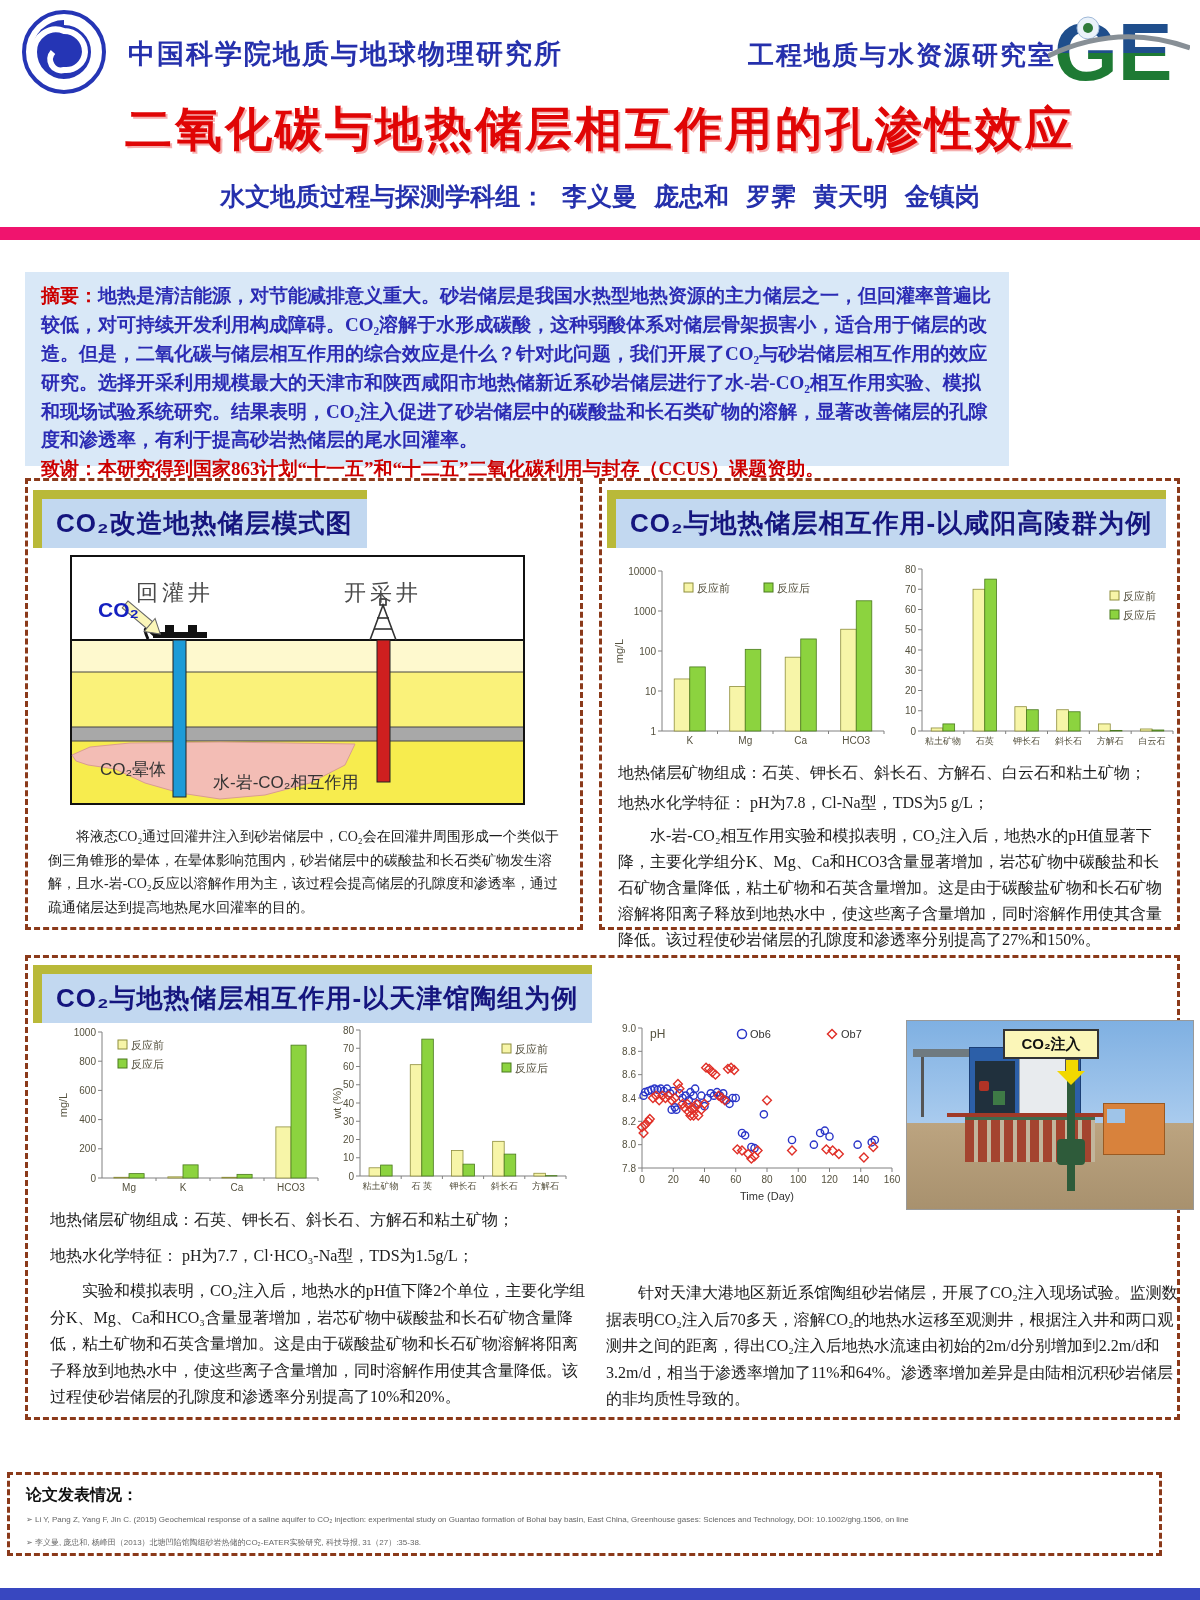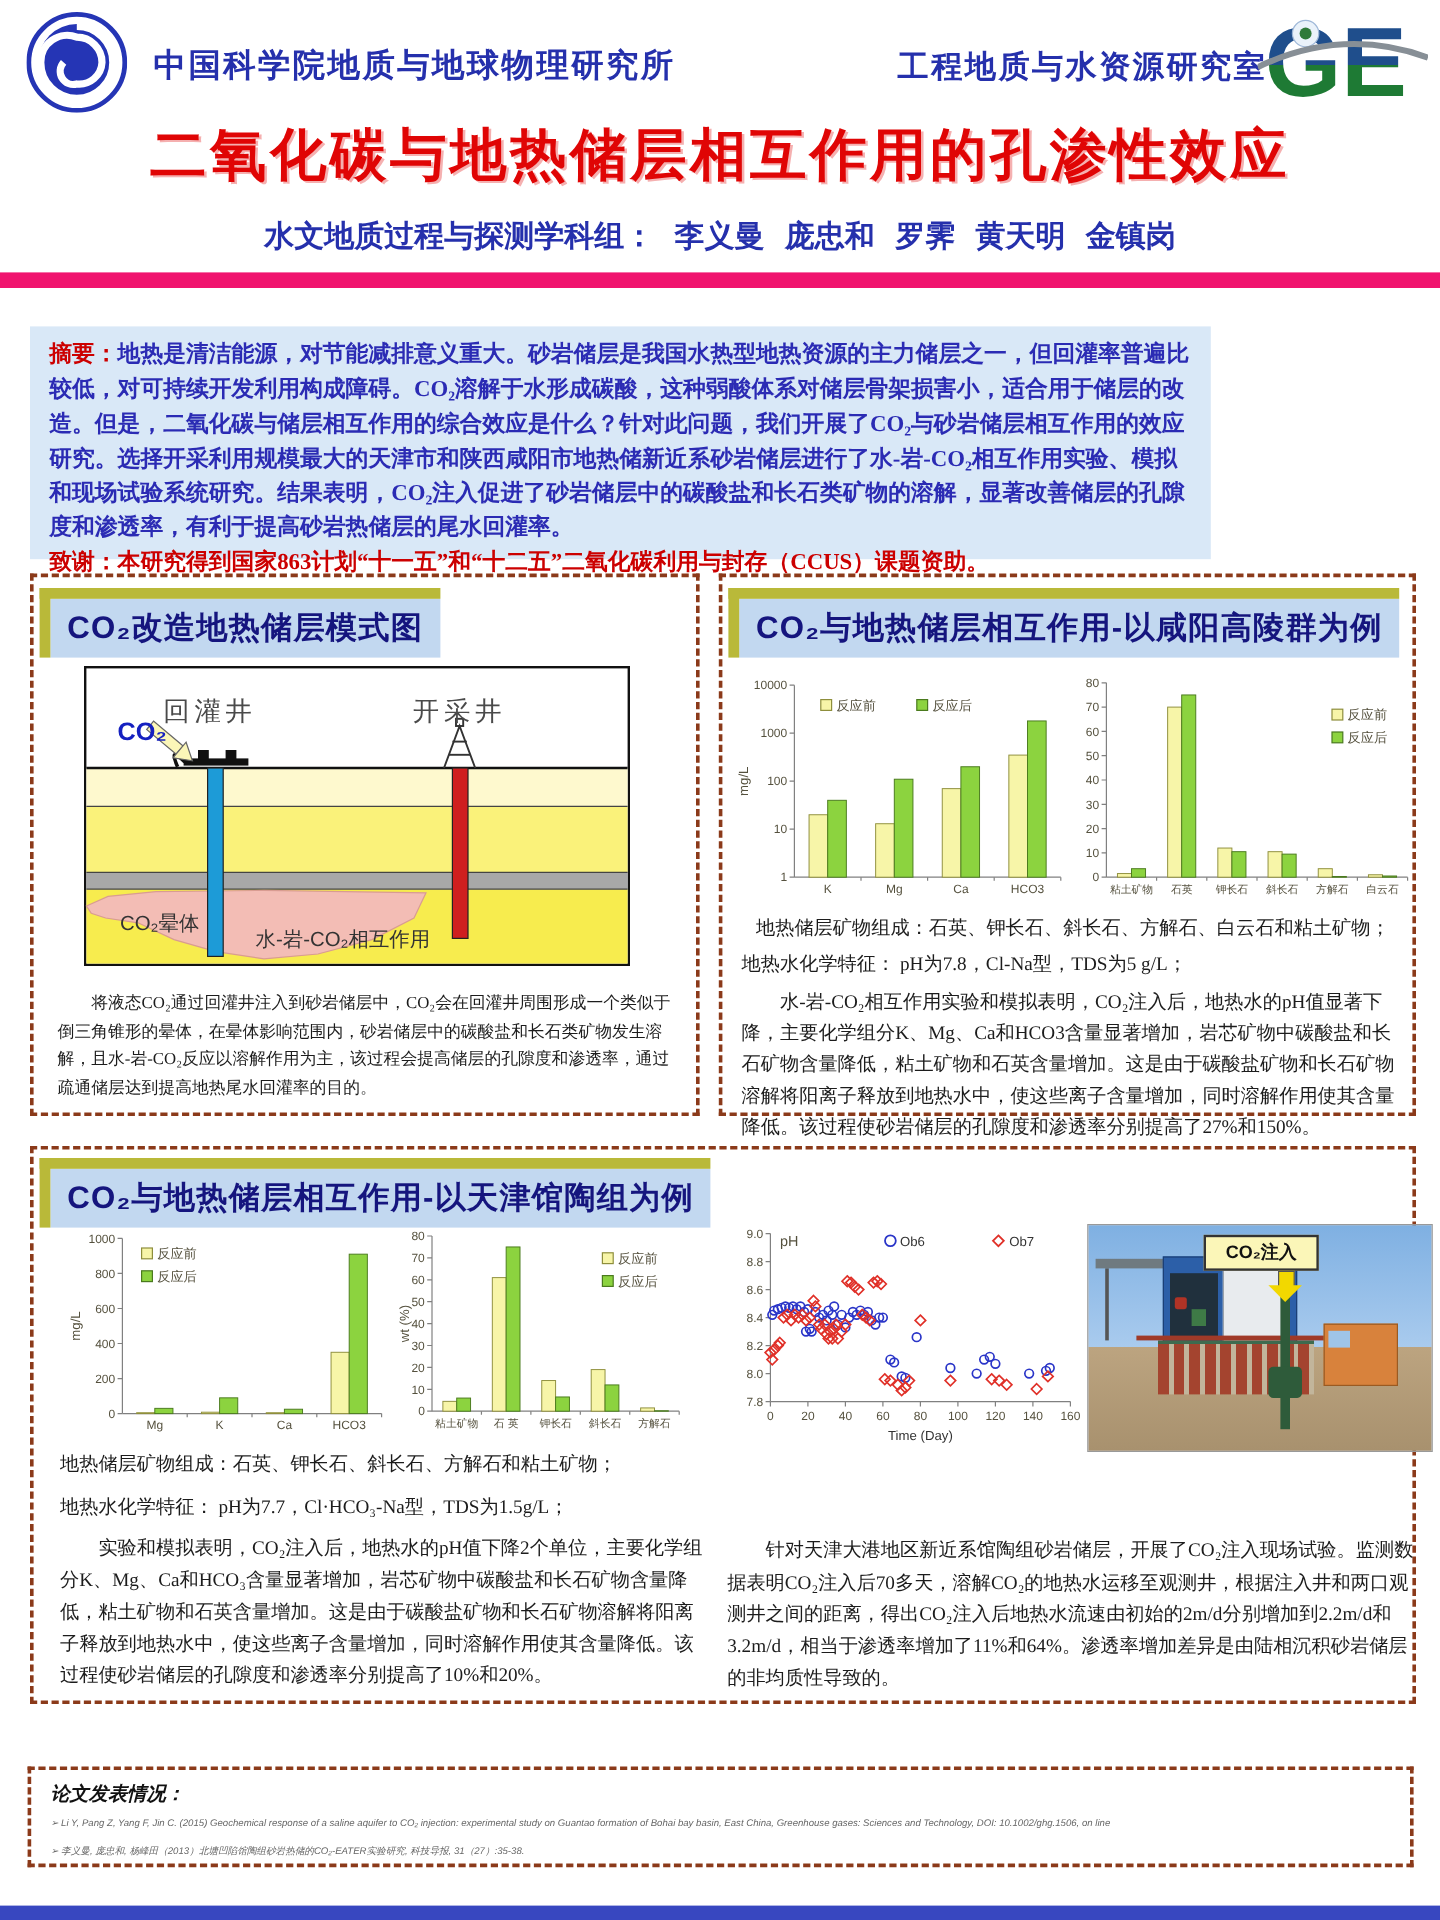--- a/index.html
+++ b/index.html
@@ -196,21 +196,21 @@
           <rect x="216.25" y="173.3925" width="11.713333333333335" height="0.6074999999999875" fill="#8CD33F" stroke="#4A7A1E" stroke-width="0.8"></rect>
           <line x1="279" y1="174" x2="279" y2="177" stroke="#808080"></line>
           <text x="258.08333333333337" y="187" text-anchor="middle" font-size="9" fill="#55513e">白云石</text>
           <rect x="246.37000000000003" y="171.975" width="11.713333333333335" height="2.0250000000000057" fill="#F7F5A8" stroke="#8E8E3C" stroke-width="0.8"></rect>
           <rect x="258.08333333333337" y="172.9875" width="11.713333333333335" height="1.0124999999999886" fill="#8CD33F" stroke="#4A7A1E" stroke-width="0.8"></rect>
           <rect x="216" y="34" width="9" height="9" fill="#F7F5A8" stroke="#8E8E3C"></rect>
           <text x="229" y="42.5" font-size="11" fill="#55513e">反应前</text>
           <rect x="216" y="53" width="9" height="9" fill="#8CD33F" stroke="#4A7A1E"></rect>
           <text x="229" y="61.5" font-size="11" fill="#55513e">反应后</text>
         </svg></div>
-    <div class="abs body-text" style="left:16px;top:282px;width:552px;font-size:16px;text-align:center;">地热储层矿物组成：石英、钾长石、斜长石、方解石、白云石和粘土矿物；</div>
+    <div class="abs body-text" style="left:16px;top:282px;width:552px;font-size:16px;">地热储层矿物组成：石英、钾长石、斜长石、方解石、白云石和粘土矿物；</div>
     <div class="abs body-text" style="left:16px;top:312px;width:552px;font-size:16px;">地热水化学特征： pH为7.8，Cl-Na型，TDS为5 g/L；</div>
     <div class="abs body-text indent" style="left:16px;top:342px;width:552px;font-size:16px;line-height:1.62;">水-岩-CO₂相互作用实验和模拟表明，CO₂注入后，地热水的pH值显著下降，主要化学组分K、Mg、Ca和HCO3含量显著增加，岩芯矿物中碳酸盐和长石矿物含量降低，粘土矿物和石英含量增加。这是由于碳酸盐矿物和长石矿物溶解将阳离子释放到地热水中，使这些离子含量增加，同时溶解作用使其含量降低。该过程使砂岩储层的孔隙度和渗透率分别提高了27%和150%。</div>
   </div>
 
   <div class="panel" style="left:25px;top:955px;width:1155px;height:465px;">
     <div class="ptitle" style="left:14px;top:16px;">CO₂与地热储层相互作用-以天津馆陶组为例</div>
     <div class="abs" style="left:28px;top:66px;"><svg width="268" height="178">
           <line x1="46" y1="8" x2="46" y2="154" stroke="#808080"></line>
           <line x1="46" y1="154" x2="262" y2="154" stroke="#808080"></line>
           <line x1="42" y1="154" x2="46" y2="154" stroke="#808080"></line>
@@ -453,20 +453,20 @@
       <div style="left:158px;top:38px;width:12px;height:12px;background:#F2D800;border:1px solid #555;"></div>
       <div style="left:150px;top:50px;width:0;height:0;border-left:14px solid transparent;border-right:14px solid transparent;border-top:14px solid #F2D800;"></div>
     </div>
 
     <div class="abs body-text" style="left:22px;top:252px;width:545px;font-size:16px;">地热储层矿物组成：石英、钾长石、斜长石、方解石和粘土矿物；</div>
     <div class="abs body-text" style="left:22px;top:288px;width:545px;font-size:16px;">地热水化学特征： pH为7.7，Cl·HCO₃-Na型，TDS为1.5g/L；</div>
     <div class="abs body-text indent" style="left:22px;top:320px;width:542px;font-size:16px;line-height:1.66;">实验和模拟表明，CO₂注入后，地热水的pH值下降2个单位，主要化学组分K、Mg、Ca和HCO₃含量显著增加，岩芯矿物中碳酸盐和长石矿物含量降低，粘土矿物和石英含量增加。这是由于碳酸盐矿物和长石矿物溶解将阳离子释放到地热水中，使这些离子含量增加，同时溶解作用使其含量降低。该过程使砂岩储层的孔隙度和渗透率分别提高了10%和20%。</div>
     <div class="abs body-text indent" style="left:578px;top:322px;width:582px;font-size:16px;line-height:1.66;">针对天津大港地区新近系馆陶组砂岩储层，开展了CO₂注入现场试验。监测数据表明CO₂注入后70多天，溶解CO₂的地热水运移至观测井，根据注入井和两口观测井之间的距离，得出CO₂注入后地热水流速由初始的2m/d分别增加到2.2m/d和3.2m/d，相当于渗透率增加了11%和64%。渗透率增加差异是由陆相沉积砂岩储层的非均质性导致的。</div>
   </div>
 
-  <div class="panel" style="left:23px;top:1472px;width:1155px;height:84px;font-style:italic;">
+  <div class="panel" style="left:7px;top:1472px;width:1155px;height:84px;">
     <div class="abs pubs-title" style="left:16px;top:10px;">论文发表情况：</div>
     <div class="abs pub-item" style="left:16px;top:40px;">➢ Li Y, Pang Z, Yang F, Jin C. (2015)  Geochemical response of a saline aquifer to CO₂ injection: experimental study on Guantao formation of Bohai bay basin, East China, Greenhouse gases: Sciences and Technology, DOI: 10.1002/ghg.1506, on line</div>
     <div class="abs pub-item" style="left:16px;top:62px;">➢ 李义曼, 庞忠和, 杨峰田（2013）北塘凹陷馆陶组砂岩热储的CO₂-EATER实验研究, 科技导报, 31（27）:35-38.</div>
   </div>
 
   <div class="abs footerbar" style="background: rgb(56, 71, 192);"></div>
 </div>
 
 </body></html>

